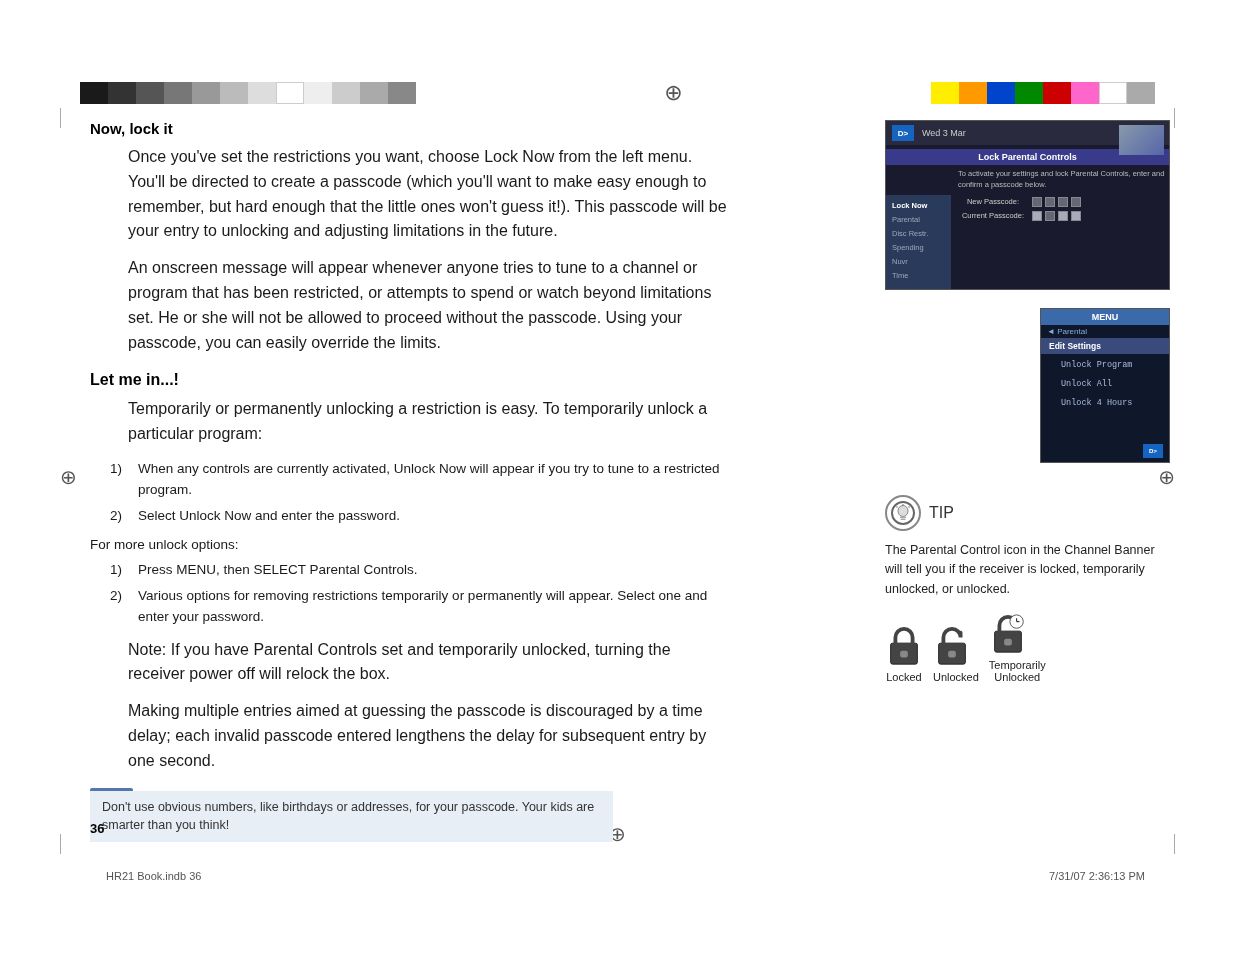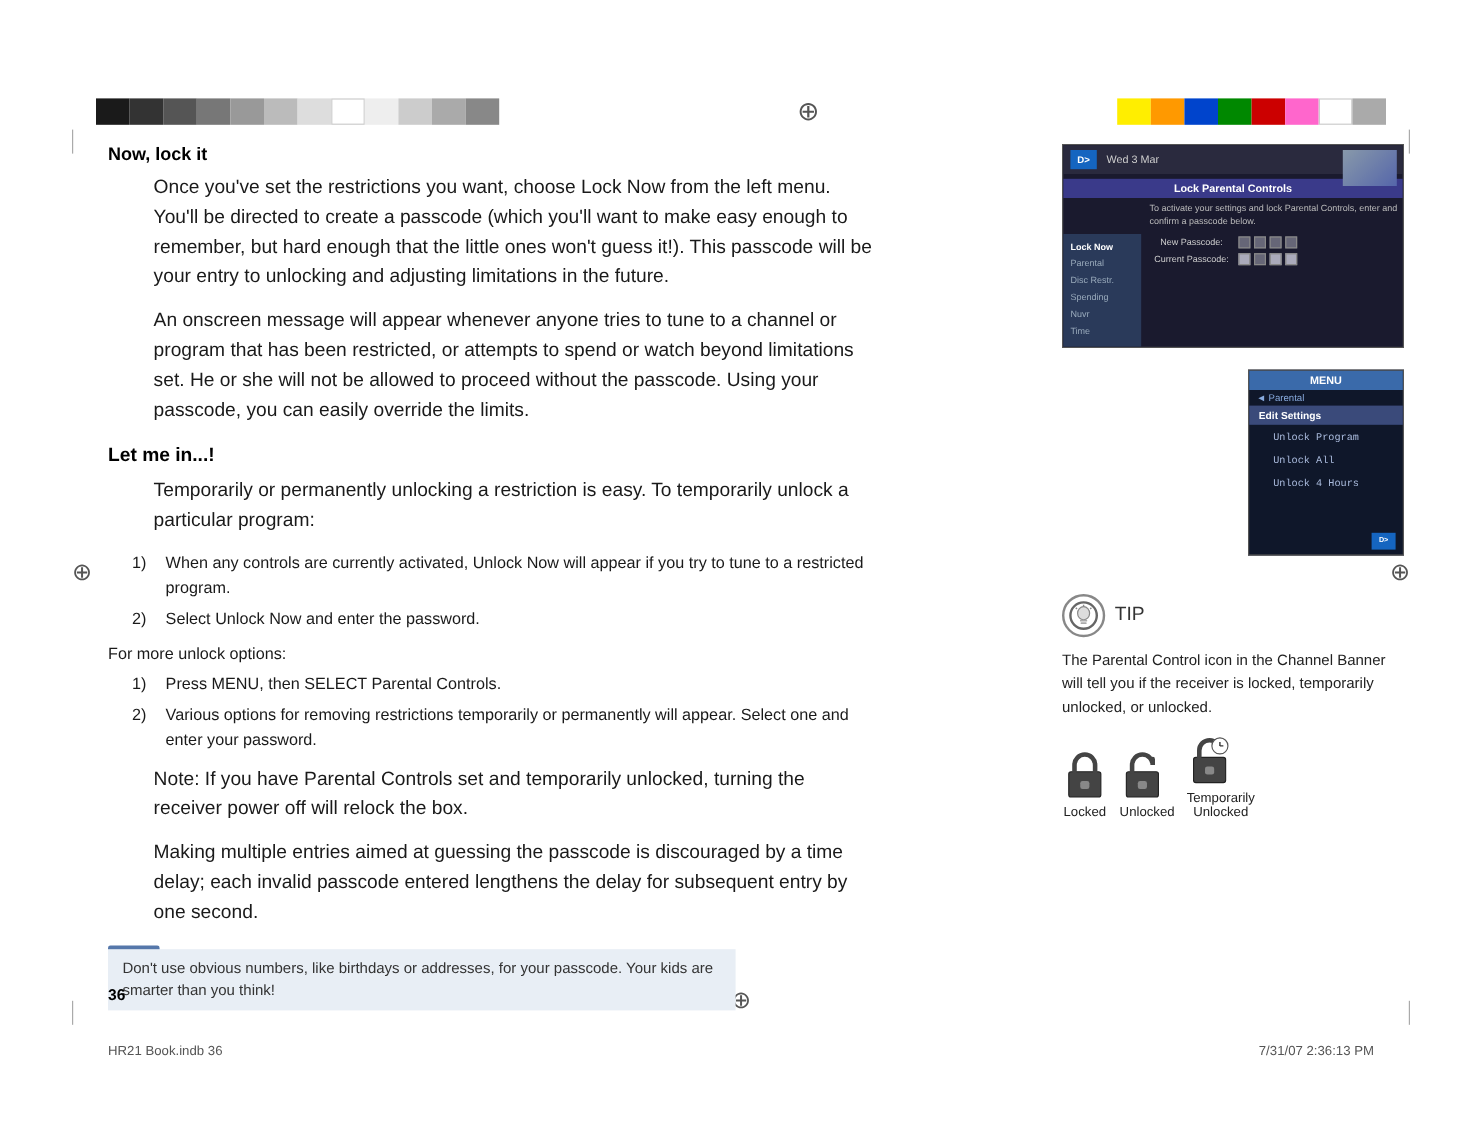--- a/index.html
+++ b/index.html
@@ -161,21 +161,21 @@
       left: 90px;
       font-size: 13px;
       font-weight: bold;
       font-family: Arial, sans-serif;
     }
 
     
     .footer {
       position: absolute;
       bottom: 72px;
-      left: 90px;
+      left: 106px;
       right: 90px;
       display: flex;
       justify-content: space-between;
       font-size: 11px;
       color: #555;
       font-family: Arial, sans-serif;
     }
 
     
     .right-panel {

